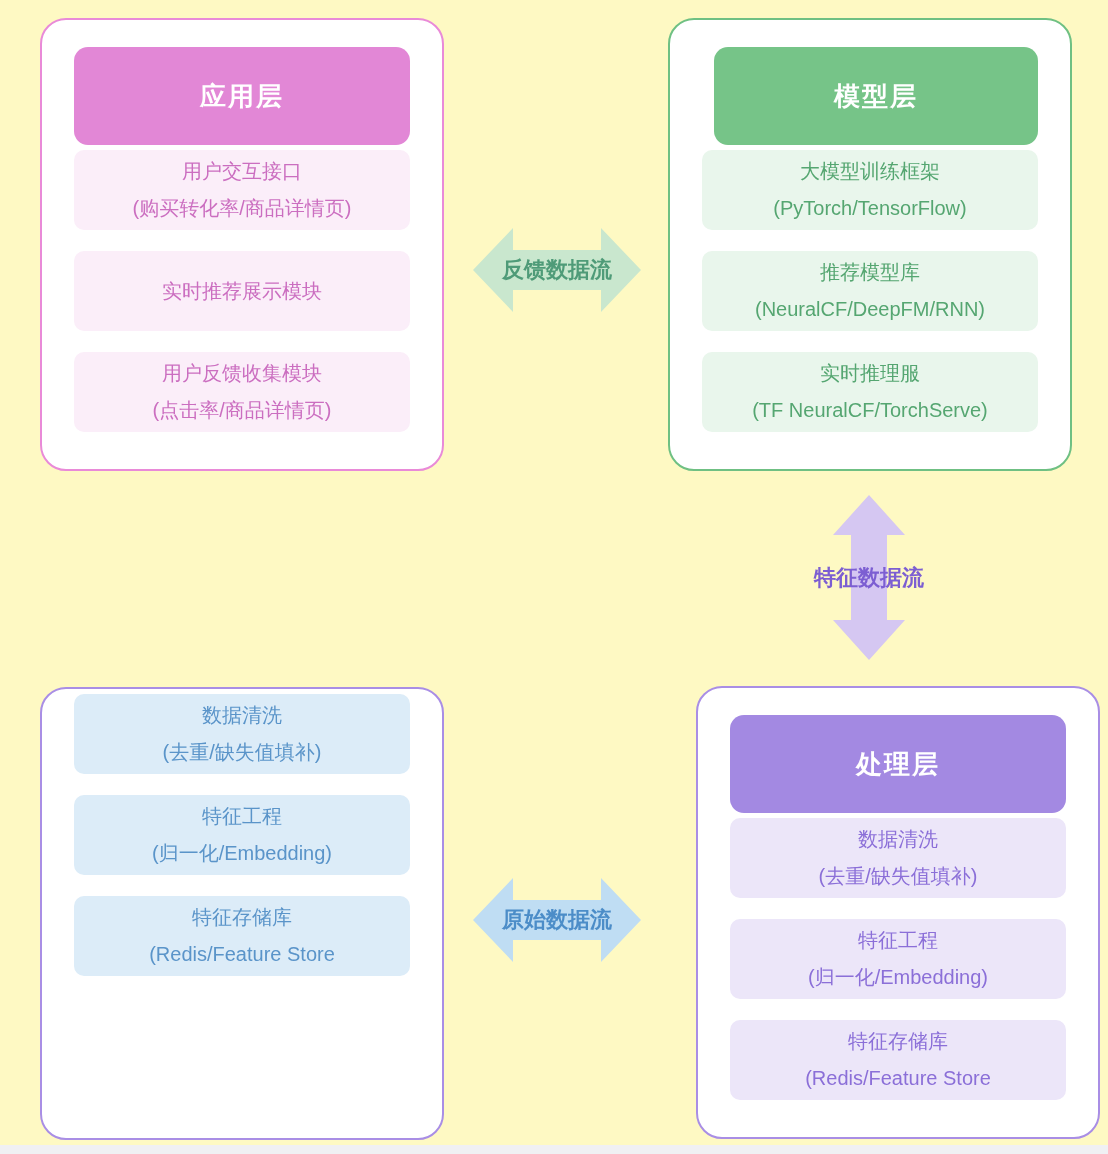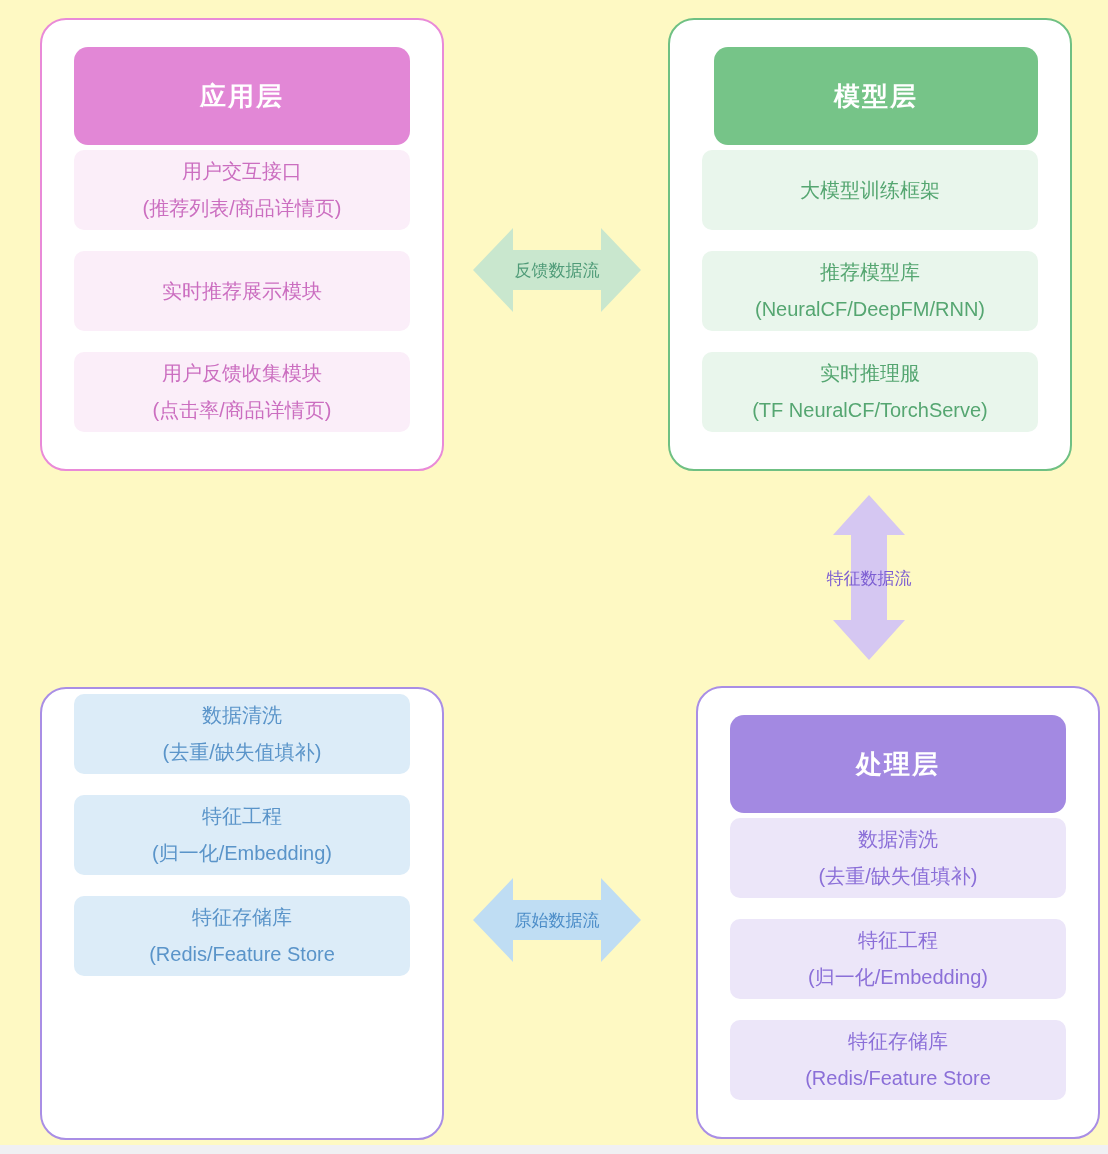--- a/index.html
+++ b/index.html
@@ -44,21 +44,21 @@
   
   .panel.proc  { left: 696px; top: 686px; border-color: #a98ee5; }
   .panel.proc .panel-header { background: #a389e2; }
   .panel.proc .module { background: #ece6f9; color: #8b6fd8; }
 
   .arrow-wrap { position: absolute; }
   .arrow-wrap svg { position: absolute; left: 0; top: 0; }
   .arrow-label {
     position: absolute; left: 50%; top: 50%;
     transform: translate(-50%, -50%);
-    font-size: 17px; font-weight: normal; white-space: nowrap;
+    font-size: 22px; font-weight: bold; white-space: nowrap;
   }
   .arrow-feedback { left: 473px; top: 228px; width: 168px; height: 84px; }
   .arrow-feedback .arrow-label { color: #4f9b78; }
   .arrow-feature  { left: 833px; top: 495px; width: 72px;  height: 165px; }
   .arrow-feature .arrow-label { color: #7c5ed2; }
   .arrow-raw      { left: 473px; top: 878px; width: 168px; height: 84px; }
   .arrow-raw .arrow-label { color: #4c8dc8; }
 
   .bottom-strip {
     position: absolute; left: 0; bottom: 0; width: 100%; height: 9px;
@@ -67,35 +67,36 @@
 </style>
 </head>
 <body>
 
 <div class="canvas">
 
   <section class="panel app">
     <header class="panel-header">应用层</header>
     <div class="module">
       <div>用户交互接口</div>
-      <div>(推荐列表/商品详情页)</div>
+      <div>(购买转化率/商品详情页)</div>
     </div>
     <div class="module">
       <div>实时推荐展示模块</div>
     </div>
     <div class="module">
       <div>用户反馈收集模块</div>
       <div>(点击率/商品详情页)</div>
     </div>
   </section>
 
   <section class="panel model">
     <header class="panel-header">模型层</header>
     <div class="module">
       <div>大模型训练框架</div>
+      <div>(PyTorch/TensorFlow)</div>
     </div>
     <div class="module">
       <div>推荐模型库</div>
       <div>(NeuralCF/DeepFM/RNN)</div>
     </div>
     <div class="module">
       <div>实时推理服</div>
       <div>(TF NeuralCF/TorchServe)</div>
     </div>
   </section>

